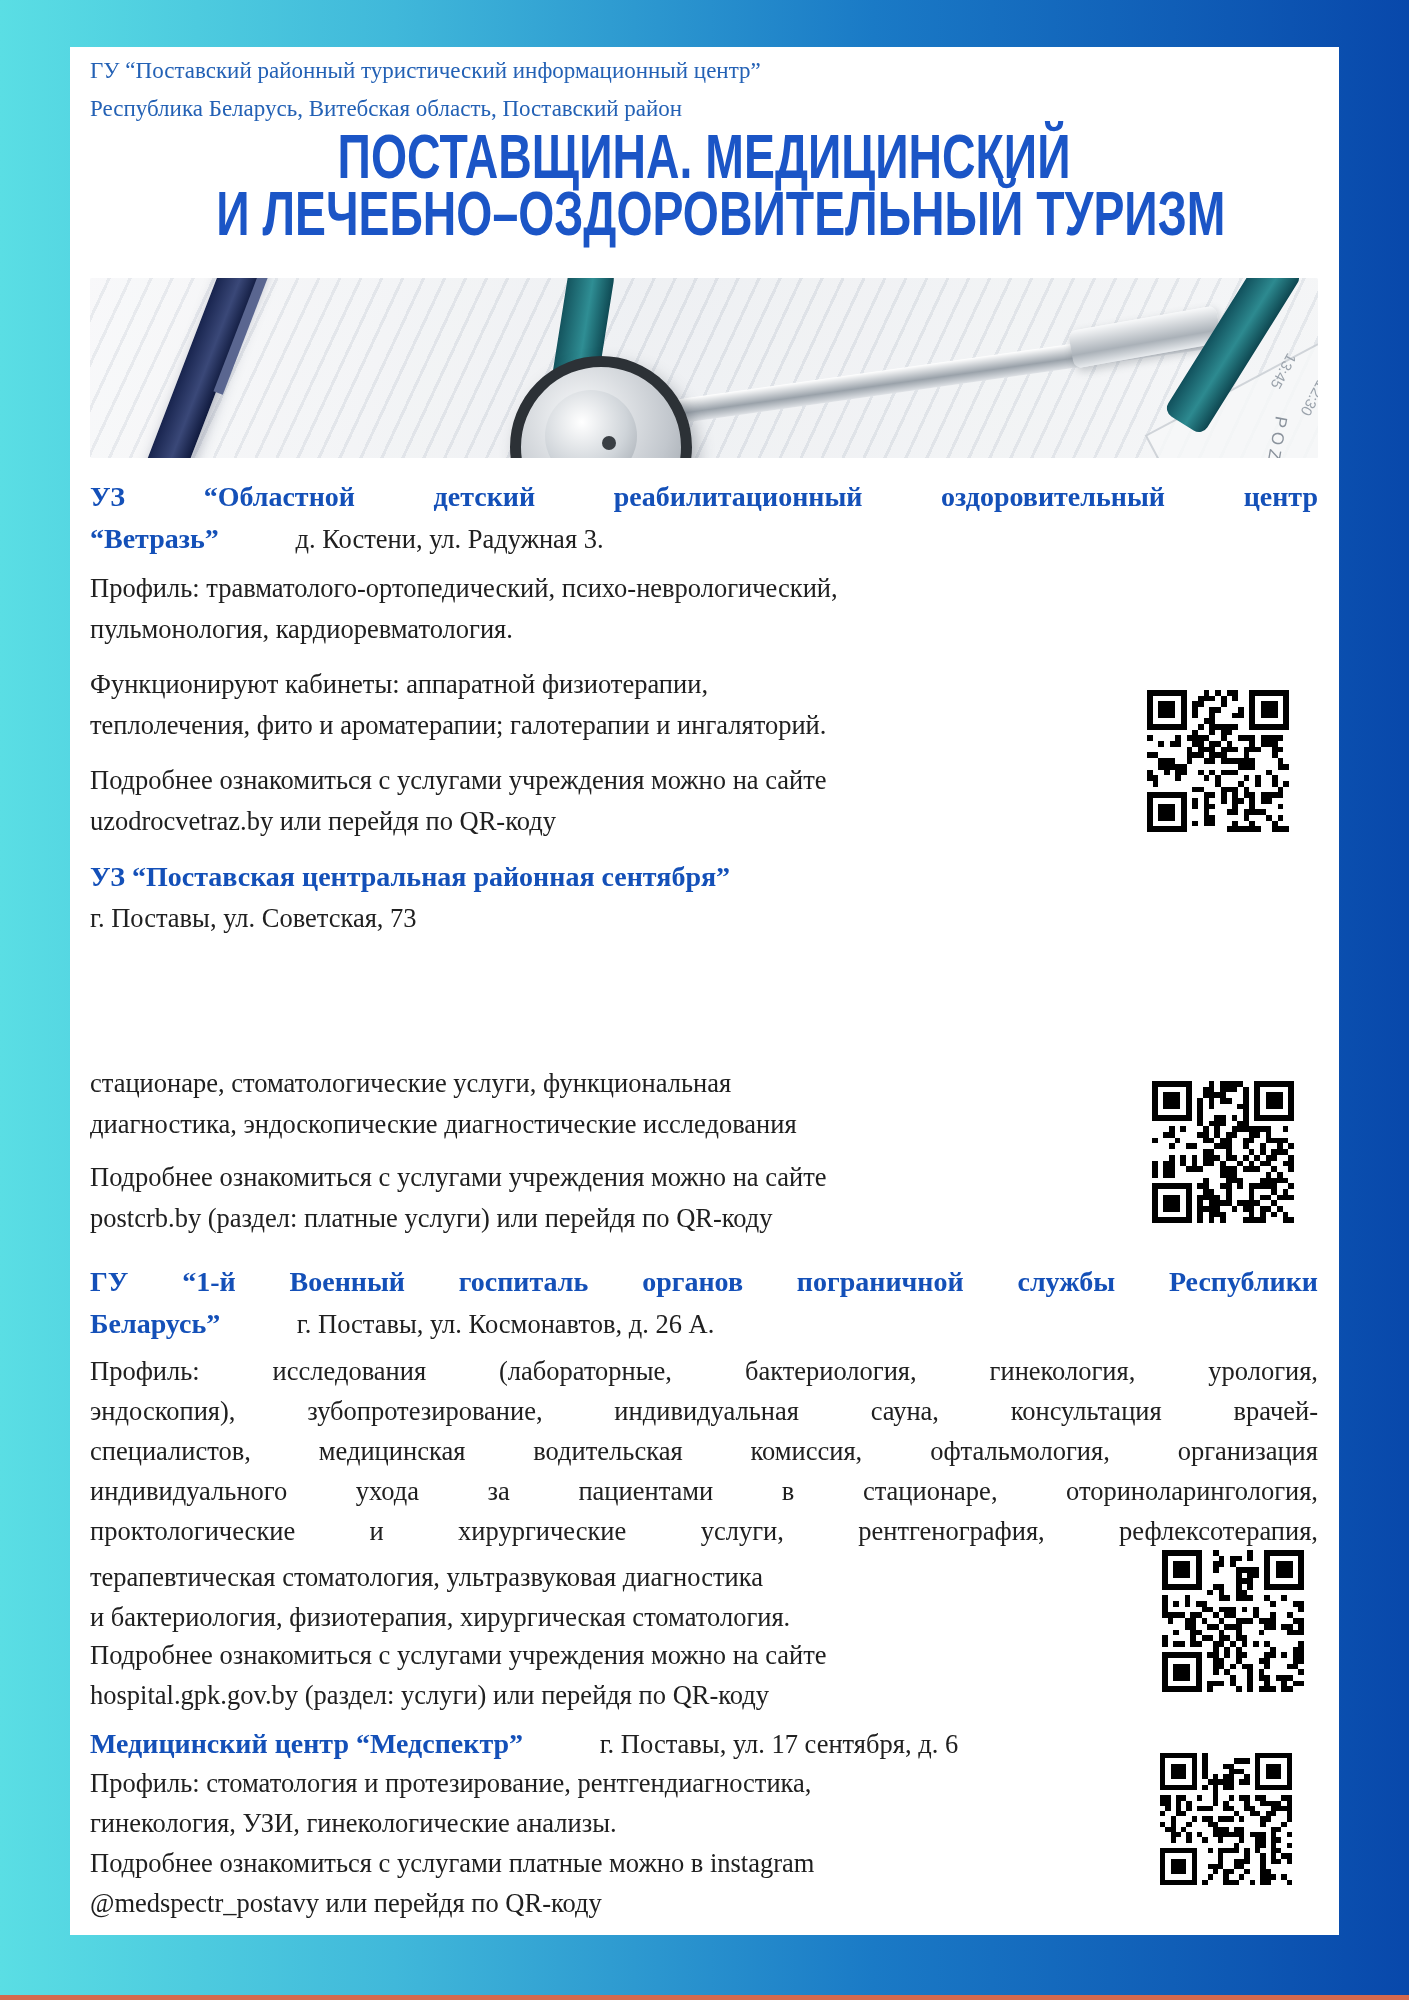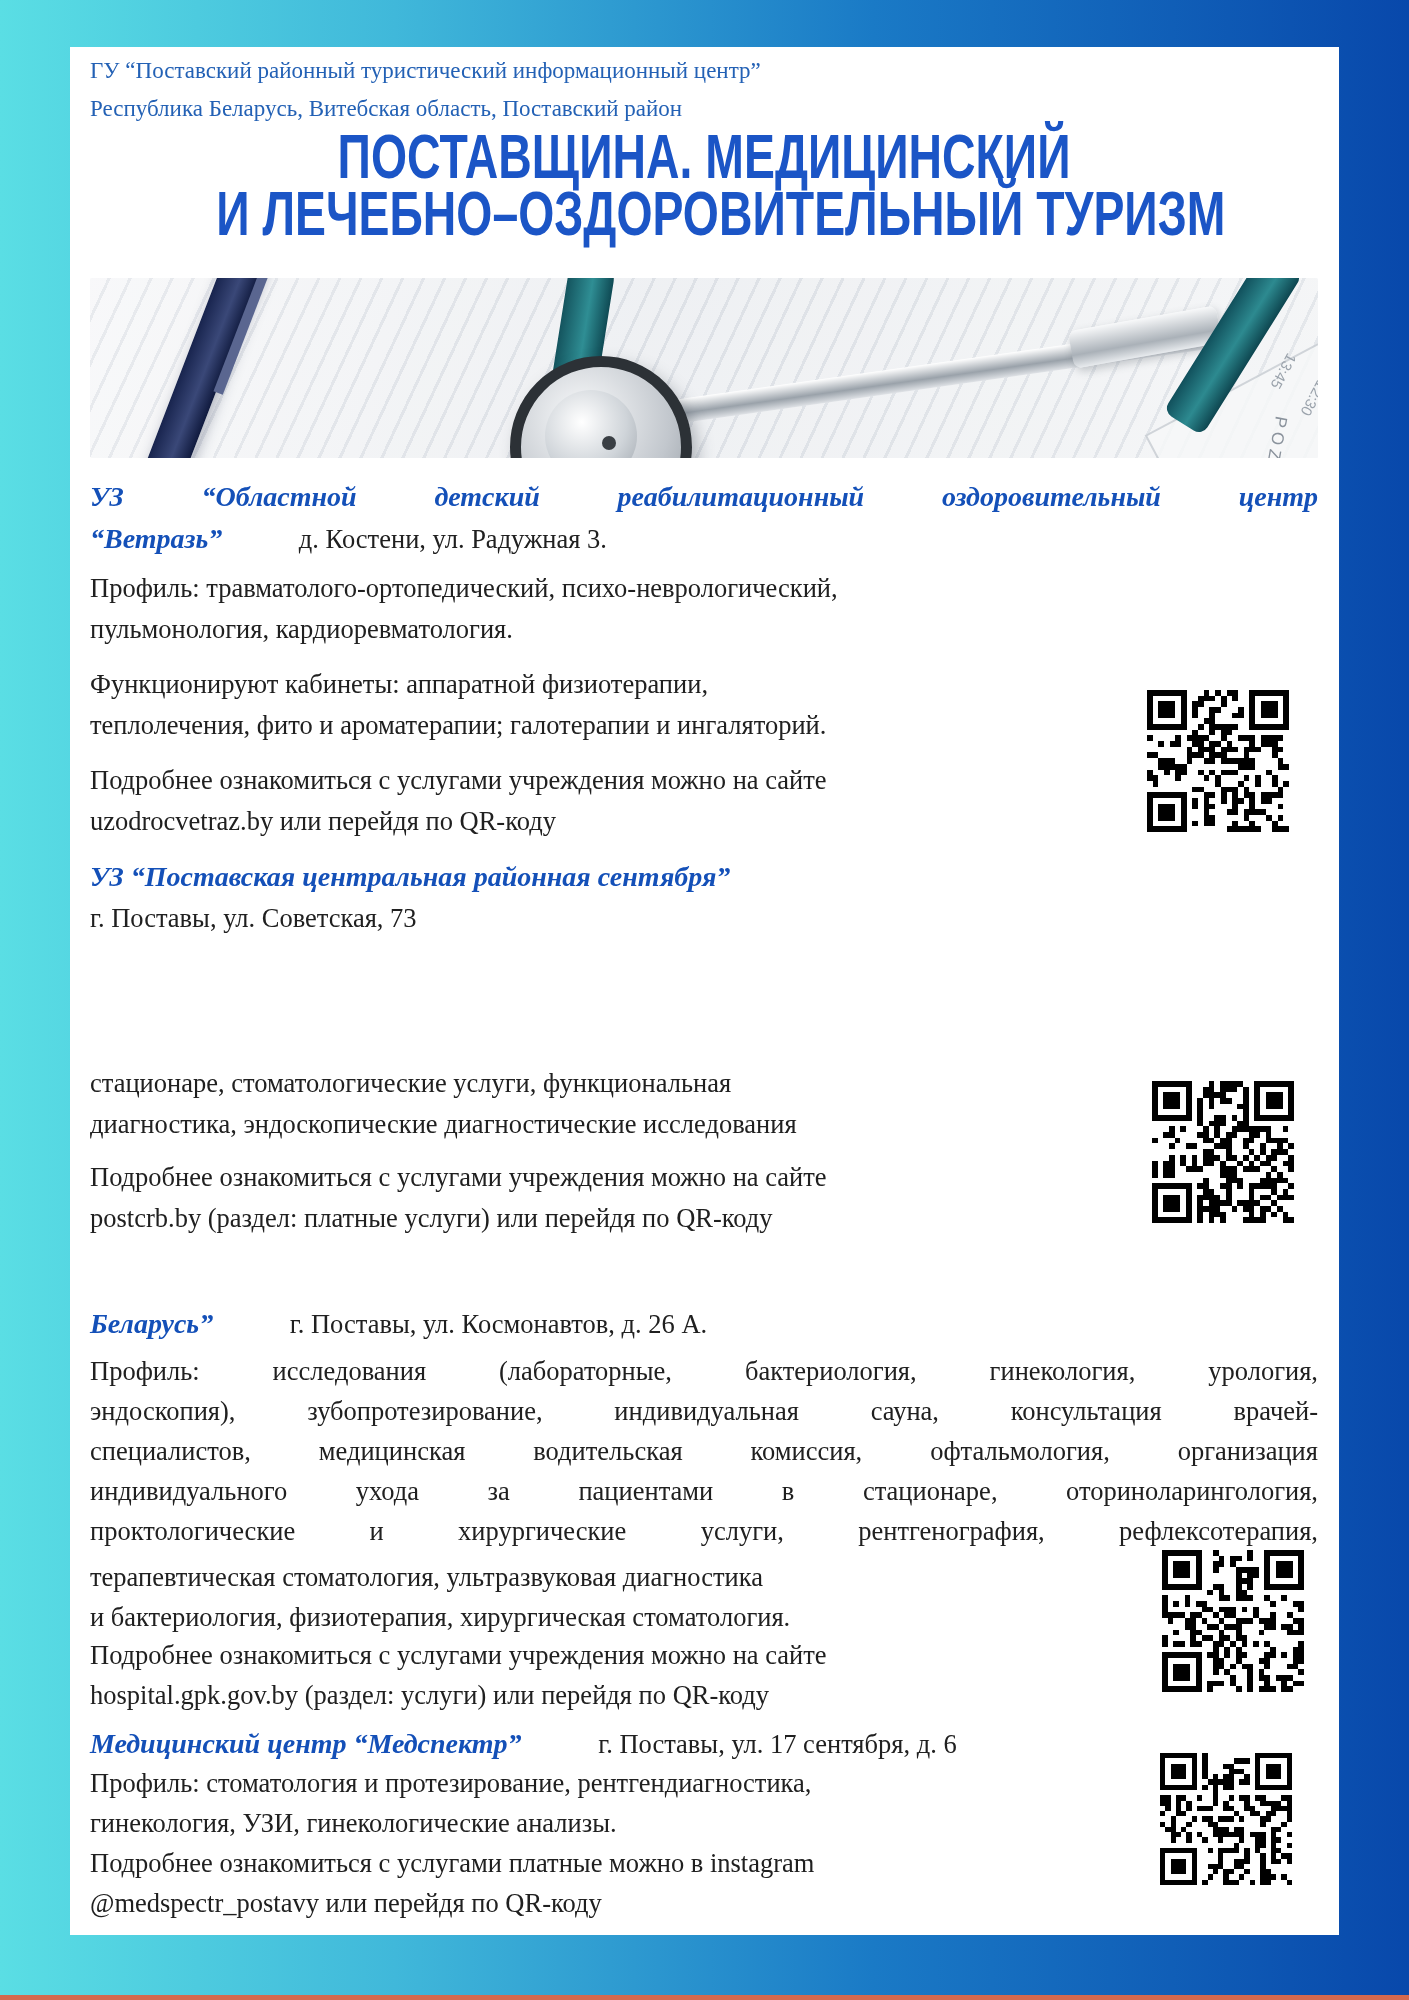--- a/index.html
+++ b/index.html
@@ -8,21 +8,21 @@
     background:linear-gradient(90deg,#5adee4 0%,#40b8da 28%,#1a7ac6 62%,#0848ab 100%);}
   .bottom-line{position:absolute;left:0;bottom:0;width:100%;height:5px;background:#d4694e;}
   .page{position:absolute;left:70px;top:47px;width:1269px;height:1888px;background:#ffffff;}
   .abs{position:absolute;}
   .org{width:1229px;left:20px;text-align:left;font-size:23px;line-height:32px;color:#2361b5;}
   .title-line{width:1229px;left:20px;text-align:center;font-weight:bold;
     font-family:"Liberation Sans",sans-serif;font-size:58px;line-height:57px;color:#1b55c6;}
   .title-line span{display:inline-block;transform:scale(.8,1.08);transform-origin:50% 50%;white-space:nowrap;}
   .body-txt{font-size:26.5px;line-height:41px;color:#202020;white-space:pre-line;}
   .lh40{line-height:40px;}
-  .sec-name{font-size:28px;line-height:42px;font-weight:bold;color:#1450b8;font-style:italic;}
+  .sec-name{font-size:28px;line-height:42px;font-weight:bold;color:#1450b8;}
   .just{text-align:justify;text-align-last:justify;}
   .addr{font-weight:normal;color:#202020;font-size:26.5px;margin-left:35px;}
   .qr{background:#fff;}
   .qr svg{width:100%;height:100%;display:block;}
   
   .photo{left:20px;top:231px;width:1228px;height:180px;overflow:hidden;border-radius:2px;
     background:linear-gradient(105deg,#f3f4f6 0%,#e4e7eb 45%,#eef0f2 100%);}
   .photo .stripes{position:absolute;inset:0;opacity:.5;
     background:repeating-linear-gradient(115deg,rgba(255,255,255,.8) 0 16px,rgba(200,206,215,.5) 16px 19px);}
   .pen{position:absolute;left:88px;top:-45px;width:40px;height:300px;border-radius:18px;
@@ -689,20 +689,21 @@
           <rect x="12" y="24" width="1" height="1"></rect>
           <rect x="16" y="24" width="1" height="1"></rect>
           <rect x="17" y="24" width="1" height="1"></rect>
           <rect x="18" y="24" width="1" height="1"></rect>
           <rect x="19" y="24" width="1" height="1"></rect>
           <rect x="23" y="24" width="1" height="1"></rect>
           <rect x="24" y="24" width="1" height="1"></rect>
         </svg>
       </div>
 
+    <div class="abs sec-name just" style="left:20px;top:1214px;width:1228px;white-space:pre-line;">ГУ “1-й Военный госпиталь органов пограничной службы Республики</div>
     <div class="abs" style="left:20px;top:1256px;width:1228px;line-height:42px;"><span class="sec-name">Беларусь”</span><span class="addr"> </span><span class="addr">г. Поставы, ул. Космонавтов, д. 26 А.</span></div>
     <div class="abs body-txt lh40 just" style="left:20px;top:1304px;width:1228px;">Профиль: исследования (лабораторные, бактериология, гинекология, урология,
 эндоскопия), зубопротезирование, индивидуальная сауна, консультация врачей-
 специалистов, медицинская водительская комиссия, офтальмология, организация
 индивидуального ухода за пациентами в стационаре, оториноларингология,
 проктологические и хирургические услуги, рентгенография, рефлексотерапия,</div>
     <div class="abs body-txt lh40" style="left:20px;top:1510px;width:900px;">терапевтическая стоматология, ультразвуковая диагностика
 и бактериология, физиотерапия, хирургическая стоматология.</div>
     <div class="abs body-txt lh40" style="left:20px;top:1588px;width:920px;">Подробнее ознакомиться с услугами учреждения можно на сайте
 hospital.gpk.gov.by (раздел: услуги) или перейдя по QR-коду</div>

